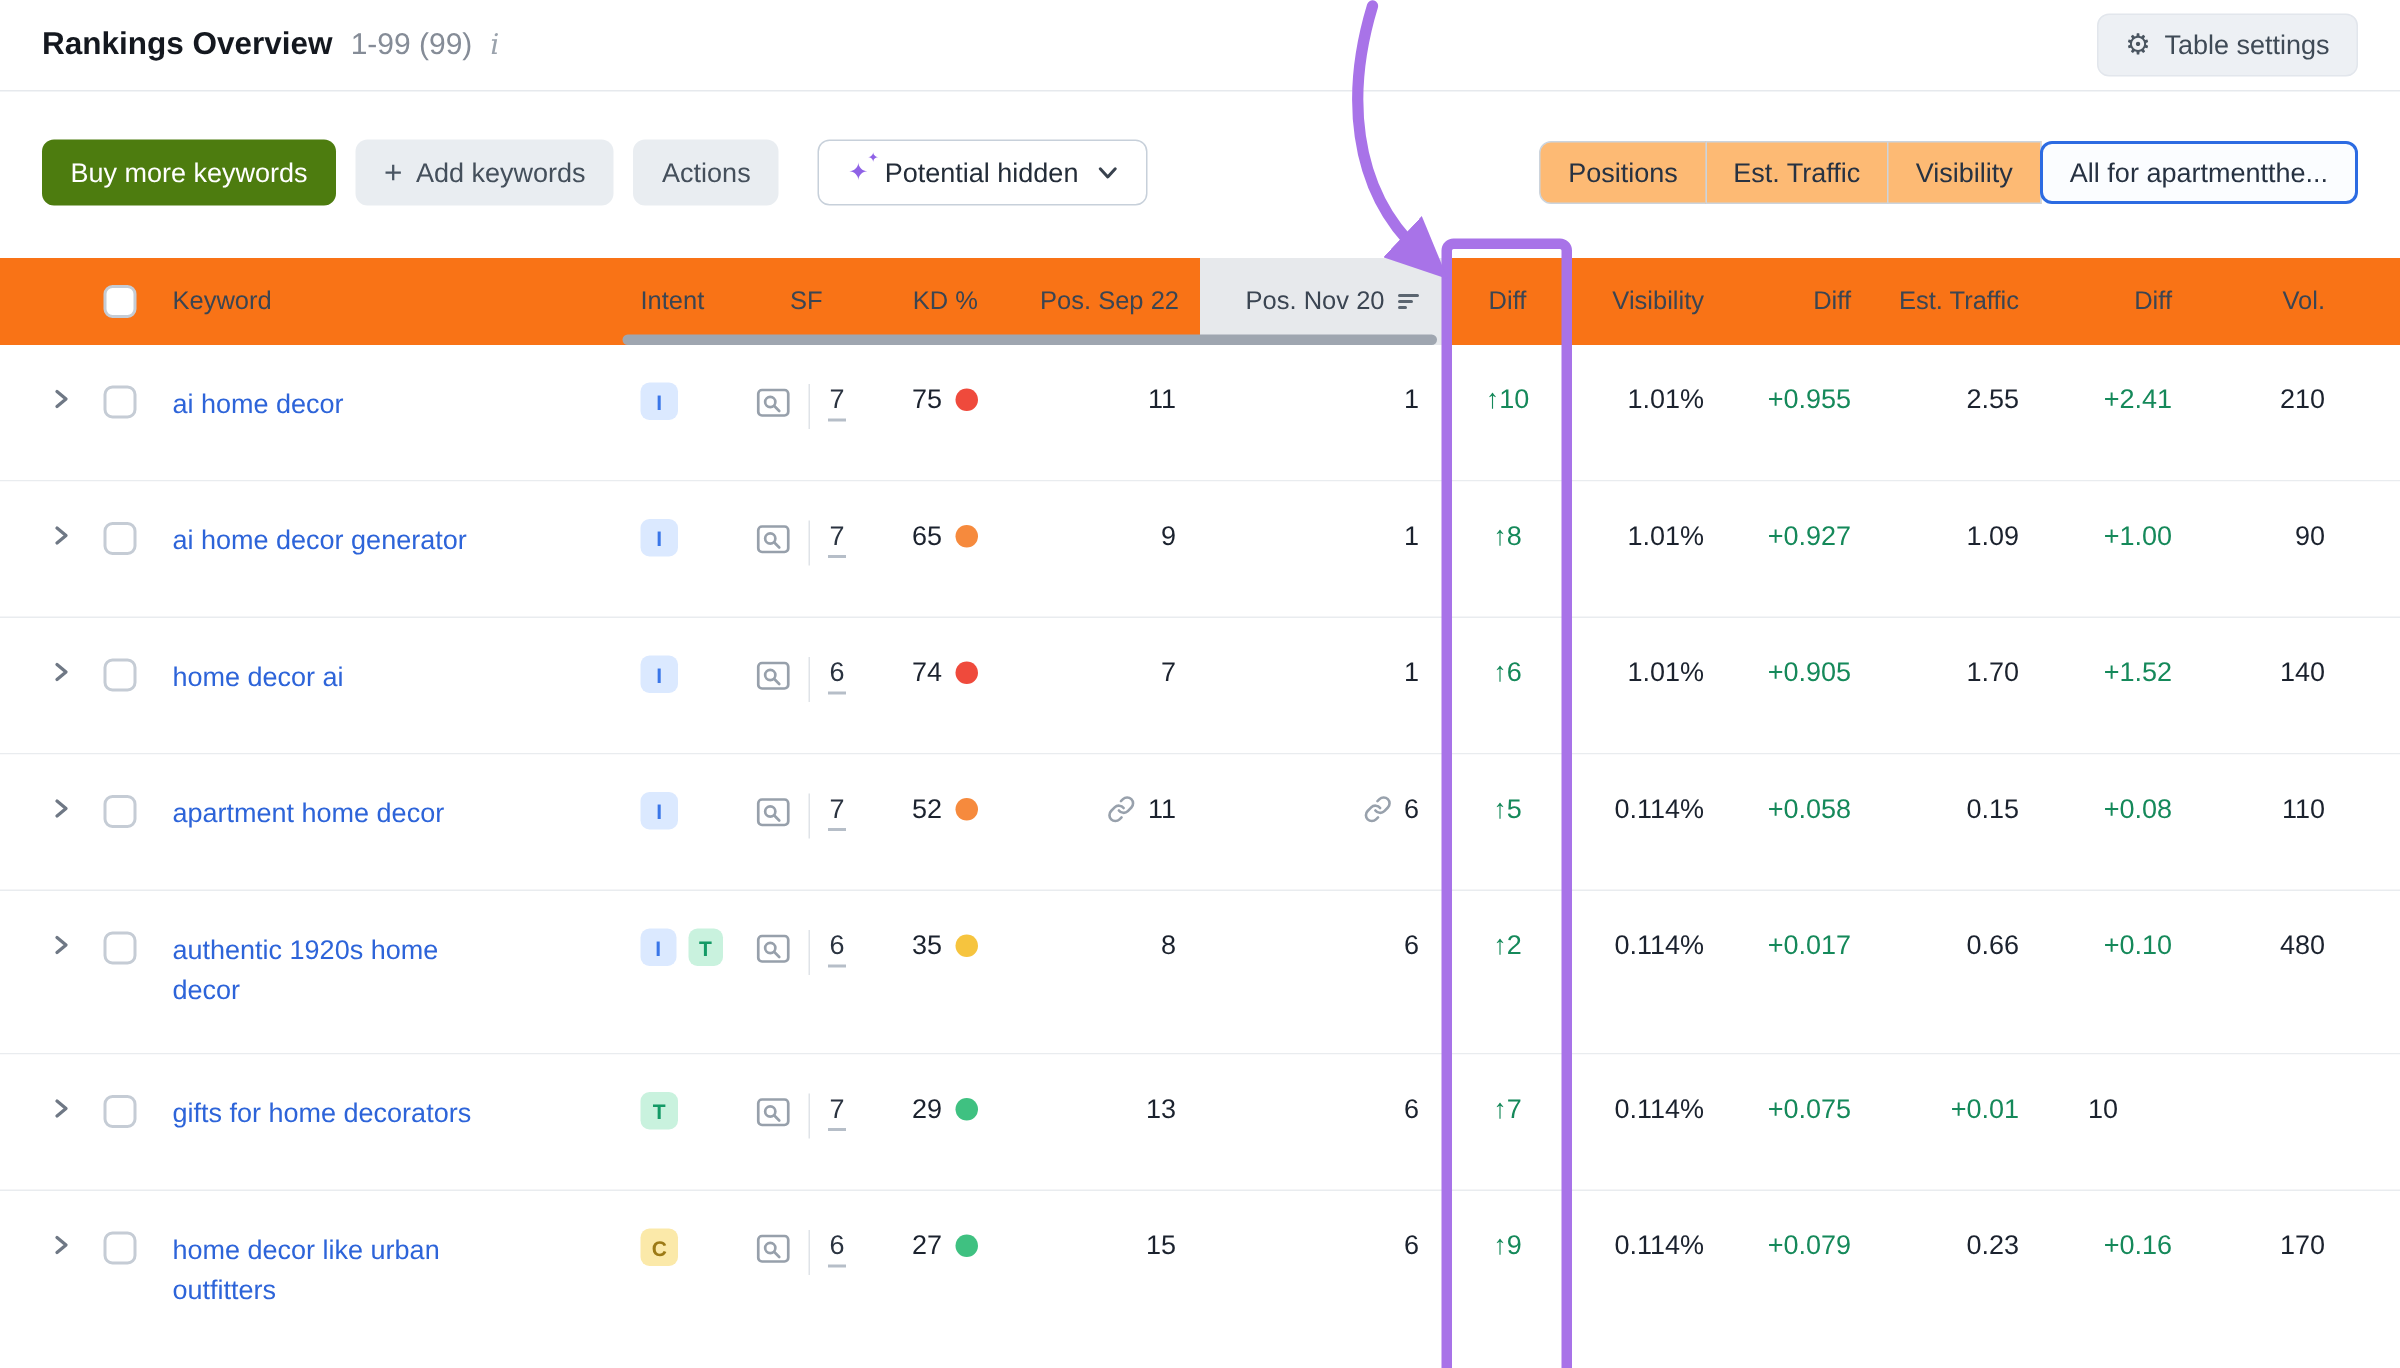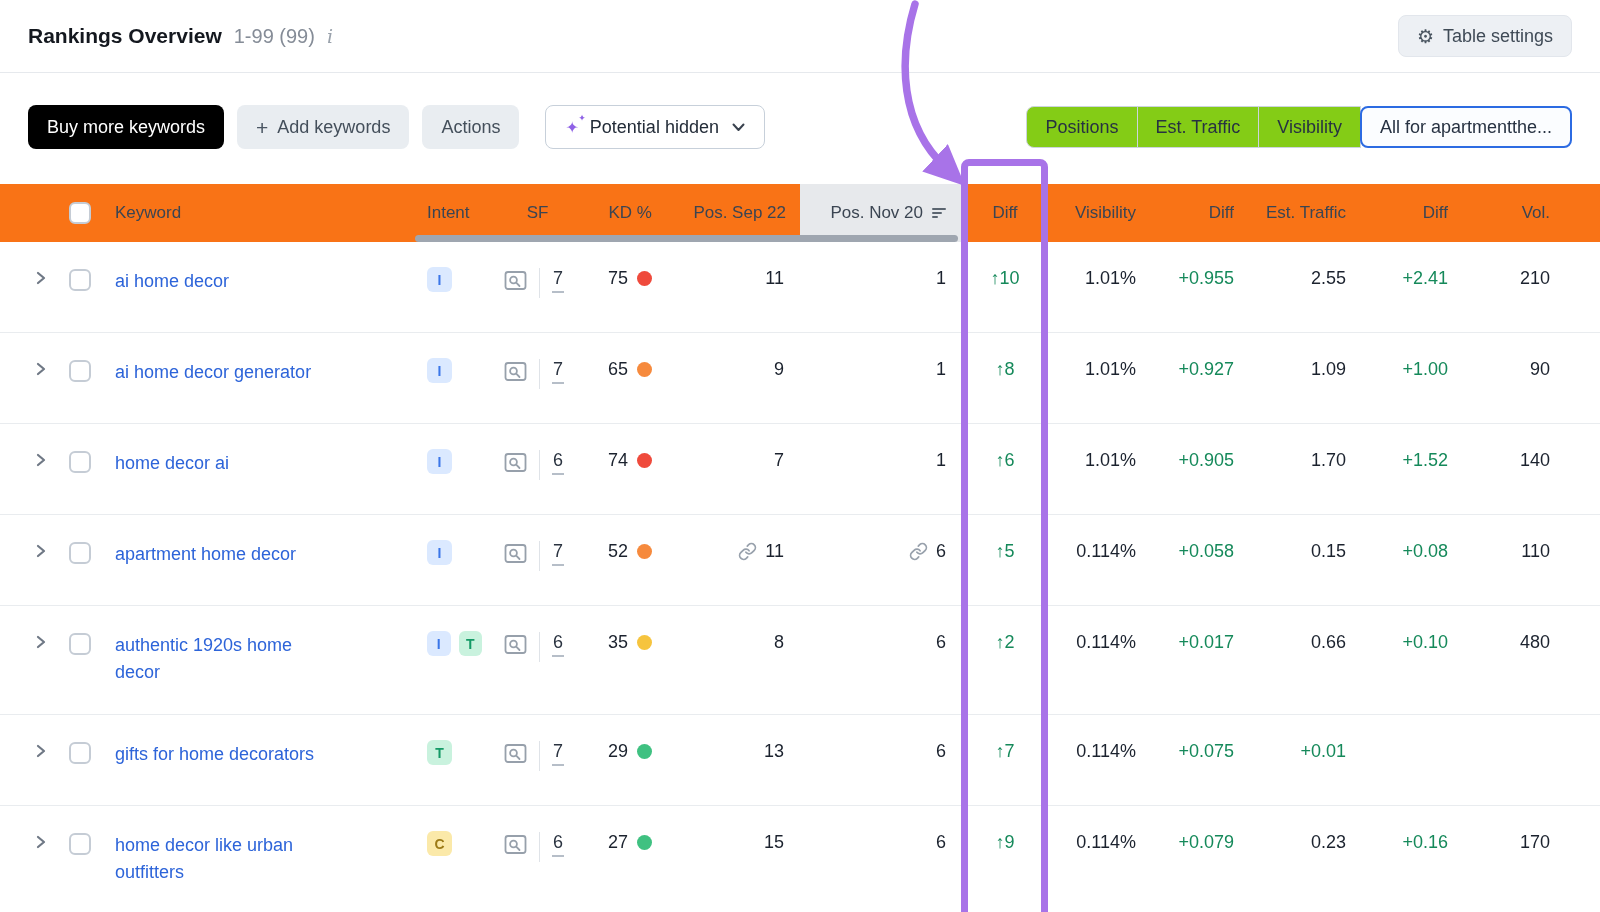--- a/index.html
+++ b/index.html
@@ -1,45 +1,45 @@
 <!DOCTYPE html>
 <html><head>
 <meta charset="utf-8">
 <style>
   * { box-sizing: border-box; margin: 0; padding: 0; }
   html, body { width: 1600px; height: 912px; overflow: hidden; background: #fff;
     font-family: "Liberation Sans", sans-serif; color: #1b222e; }
 
   
-  .page-header { height: 73px; display: flex; align-items: center;
+  .page-header { height: 61px; display: flex; align-items: center;
     padding: 0 28px; border-bottom: 1px solid #e6e9ed; }
   .page-title { font-size: 21px; font-weight: 700; color: #14181f; }
   .page-range { font-size: 20px; color: #858c97; margin-left: 12px; }
   .info-i { font-family: "DejaVu Serif", serif; font-style: italic; font-size: 19px;
     color: #9aa2ac; margin-left: 12px; }
   .settings-btn { margin-left: auto; height: 42px; display: flex; align-items: center;
     gap: 9px; background: #edf0f4; border: 1px solid #e2e6ec; border-radius: 8px;
     padding: 0 18px; font-size: 18px; color: #3f4a56; cursor: pointer; }
   .gear { font-size: 19px; line-height: 1; color: #4a5560; }
 
   
   .toolbar { display: flex; align-items: center; padding: 32px 28px 35px 28px; gap: 13px; }
   .btn { height: 44px; border: none; border-radius: 8px; font-size: 18px;
     display: flex; align-items: center; gap: 9px; padding: 0 19px; cursor: pointer;
     font-family: "Liberation Sans", sans-serif; }
-  .btn-green { background: #000000; color: #fff; font-weight: 500; }
+  .btn-green { background: #4d7c0f; color: #fff; font-weight: 500; }
   .btn-gray { background: #e9edf1; color: #444f5b; }
   .plus-glyph { font-size: 21px; color: #4a5663; line-height: 1; }
   .btn-outline { background: #fff; border: 1px solid #c7d0da; color: #232c38; margin-left: 13px; }
   .sparkle { color: #8f62e6; font-size: 16px; position: relative; margin-right: 2px; }
   .sparkle-s { font-size: 9px; position: absolute; top: -5px; right: -7px; }
   .chev-down { margin-left: 4px; }
 
   .seg-group { margin-left: auto; display: flex; align-items: center; }
-  .seg { height: 42px; background: #84cc16; border: 1px solid #ccd4dd; color: #273242;
+  .seg { height: 42px; background: #fdba74; border: 1px solid #ccd4dd; color: #273242;
     font-size: 18px; padding: 0 18px; margin-left: -1px; cursor: pointer;
     font-family: "Liberation Sans", sans-serif; white-space: nowrap; }
   .seg:first-child { border-radius: 8px 0 0 8px; margin-left: 0; }
   .seg:last-child { border-radius: 0 8px 8px 0; }
   .seg-selected { border: 2px solid #2c6be2 !important; border-radius: 8px !important;
     background: #fbfdff; z-index: 2; position: relative; max-width: 250px;
     overflow: hidden; text-overflow: ellipsis; }
 
   
   .grid-cols { display: grid;
@@ -422,20 +422,21 @@
       <span>13</span>
     </div>
     <div class="cell c-num c-pos">
 
       <span>6</span>
     </div>
     <div class="cell c-diff green">↑7</div>
     <div class="cell c-num">0.114%</div>
     <div class="cell c-num green">+0.075</div>
     <div class="cell c-num green">+0.01</div>
+    <div class="cell c-num c-vol">10</div>
   </div>
 
   <div class="trow grid-cols">
     <div class="cell c-exp">
       <svg width="12" height="14" viewBox="0 0 12 14">
         <path d="M3 2 L9 7 L3 12" fill="none" stroke="#6f7885" stroke-width="2.2" stroke-linecap="round" stroke-linejoin="round"></path>
       </svg>
     </div>
     <div class="cell c-check">
       <span class="checkbox"></span>

